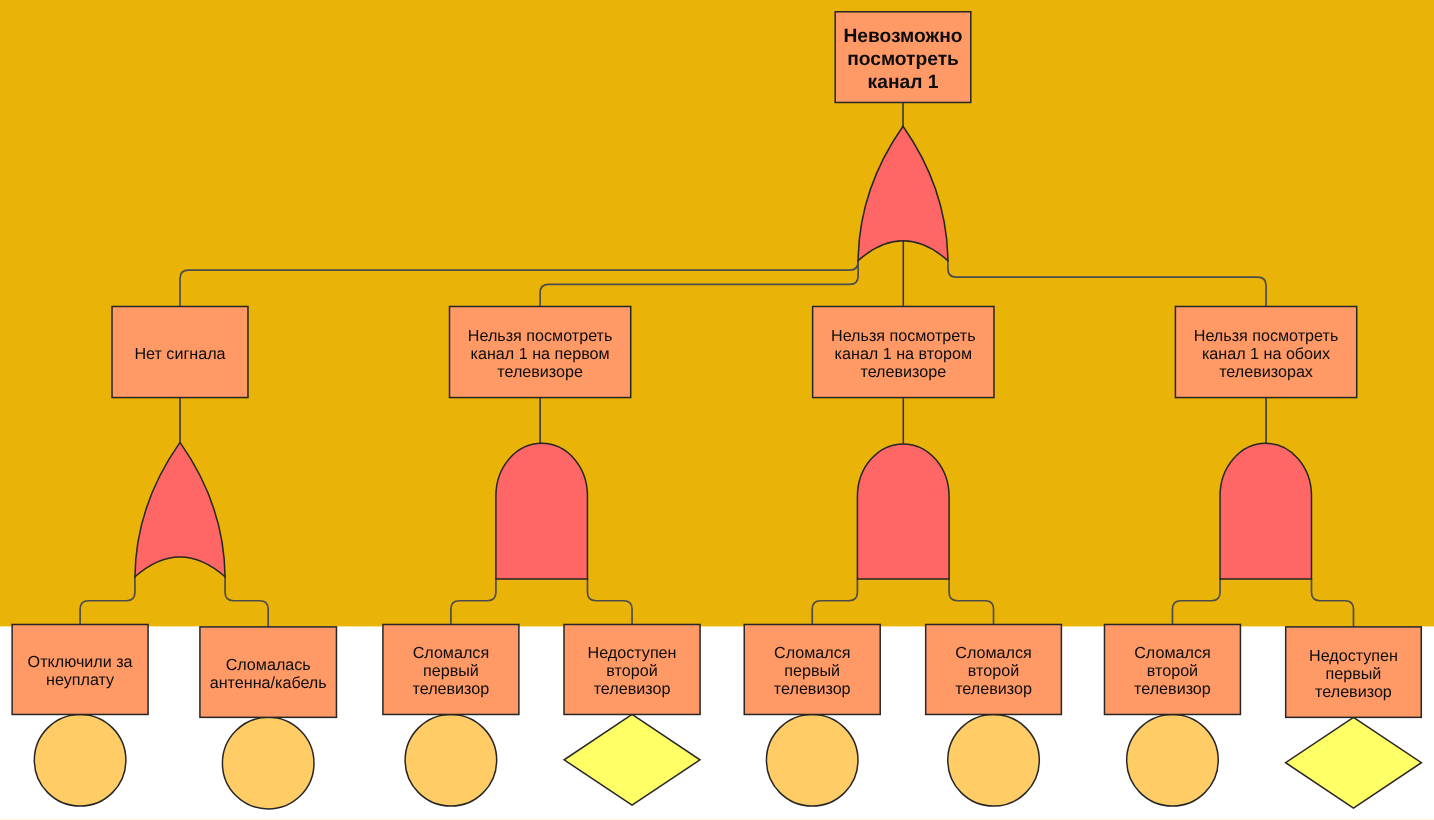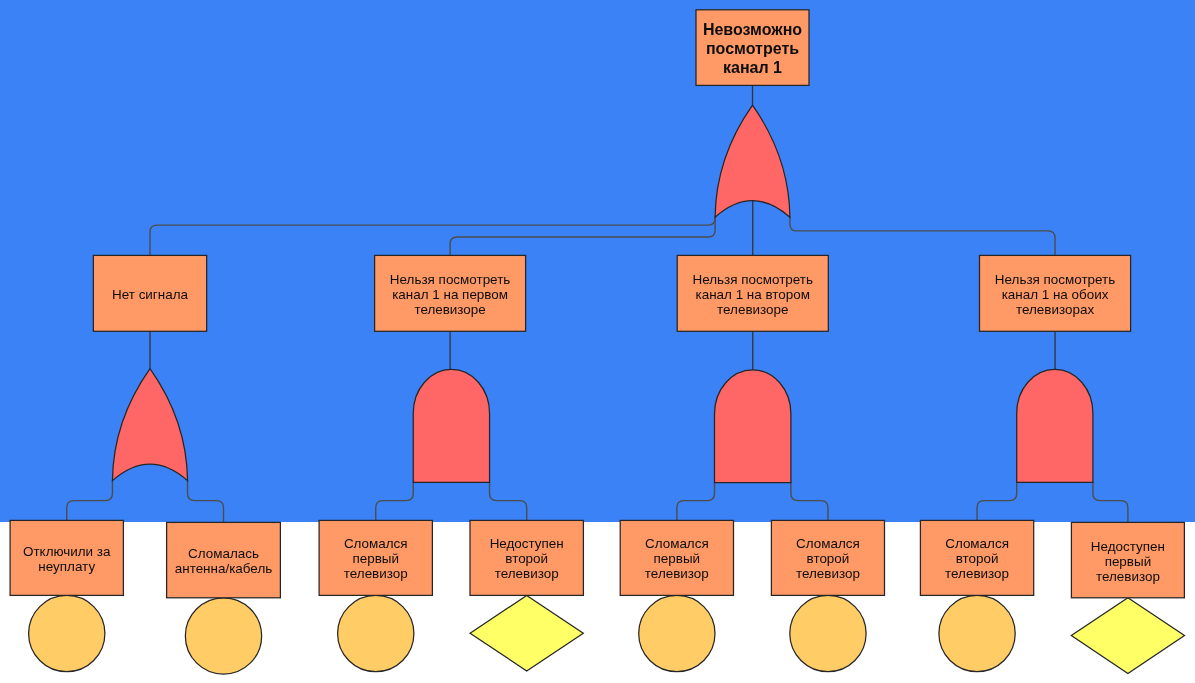--- a/index.html
+++ b/index.html
@@ -1,19 +1,19 @@
 <!DOCTYPE html>
 <html><head>
 <meta charset="utf-8">
 <title>Fault tree</title>
 <style>
   html,body{margin:0;padding:0;background:#ffffff;}
   body{width:1195px;height:683px;overflow:hidden;
        font-family:"Liberation Sans",sans-serif;}
-  #stage{position:relative;width:1195px;height:522px;background:#3b82f6;}
+  #stage{position:relative;width:1195px;height:522px;background:#eab308;}
   svg#fault-tree{display:block;position:absolute;left:0;top:0;}
   .node-text{font-family:"Liberation Sans",sans-serif;font-size:13.45px;fill:#0d0d0d;
              text-anchor:middle;}
   .node-text.bold{font-weight:bold;}
   .shape{stroke:#262626;stroke-width:1.25;}
   .event-box{fill:#FF9966;}
   .gate{fill:#FF6666;stroke-linejoin:miter;}
   .basic-event{fill:#FFCC66;}
   .undeveloped-event{fill:#FFFF66;}
   .conn{fill:none;stroke:#4c4c4c;stroke-width:1.4;stroke-linecap:butt;}

